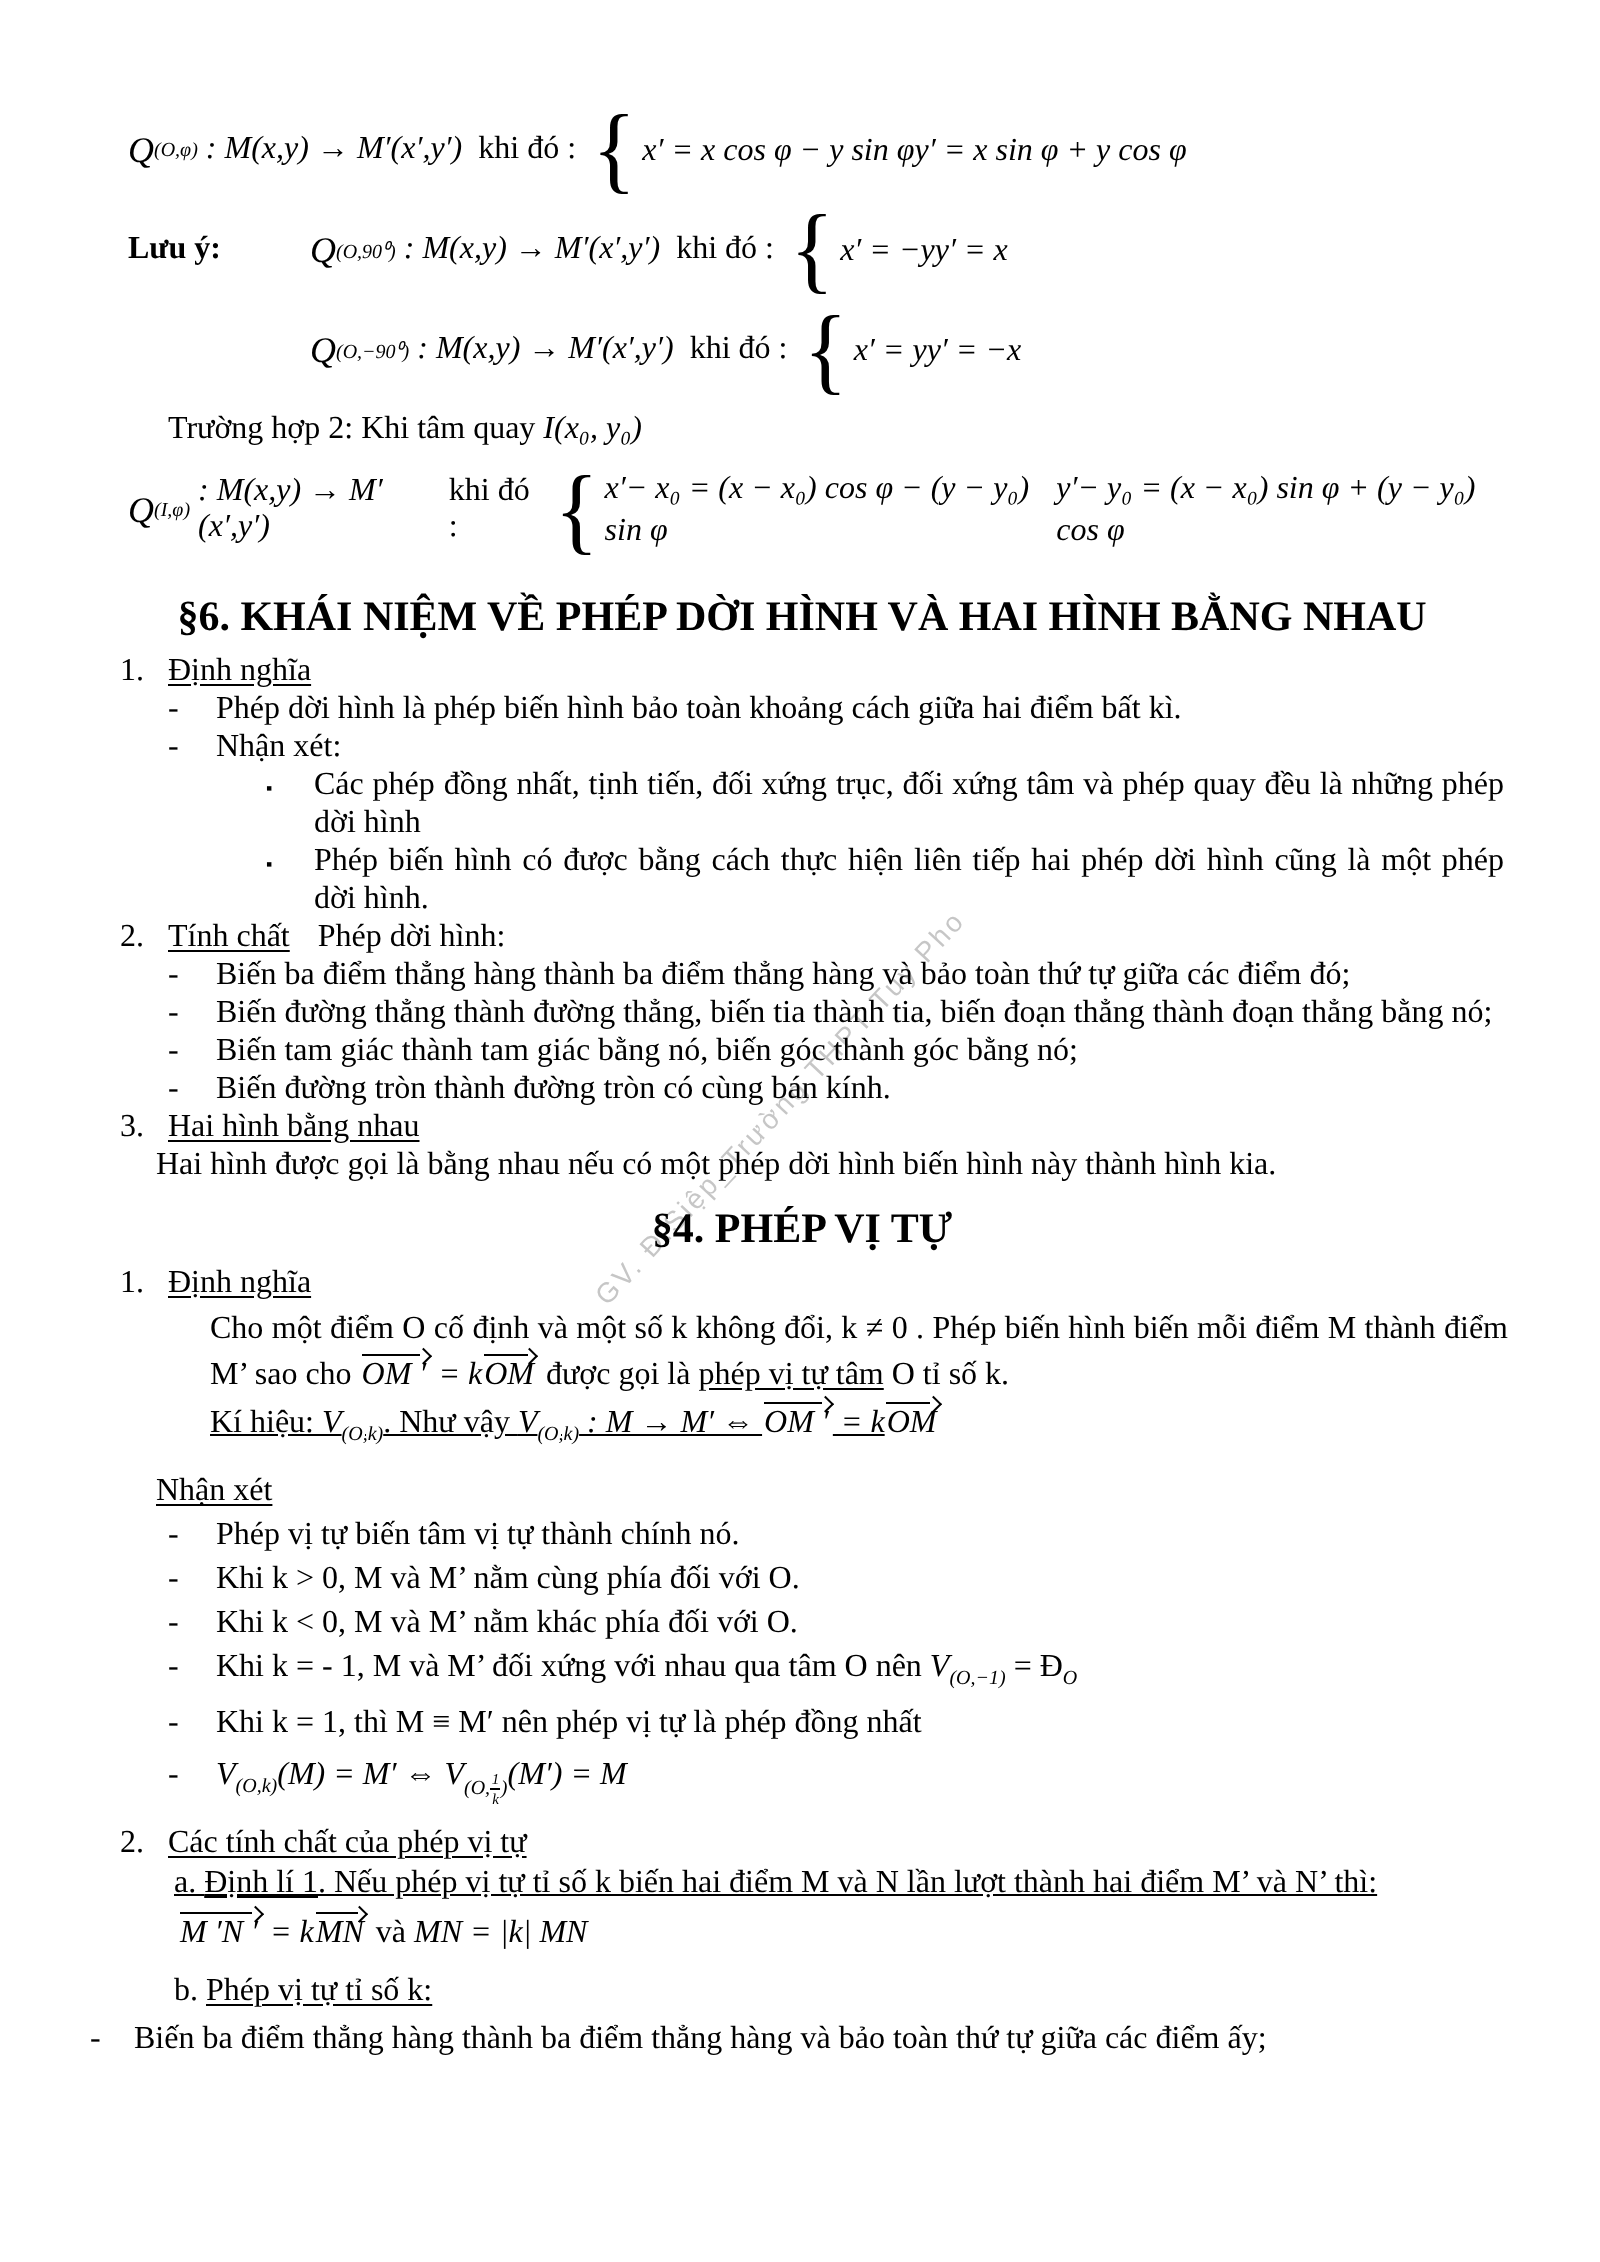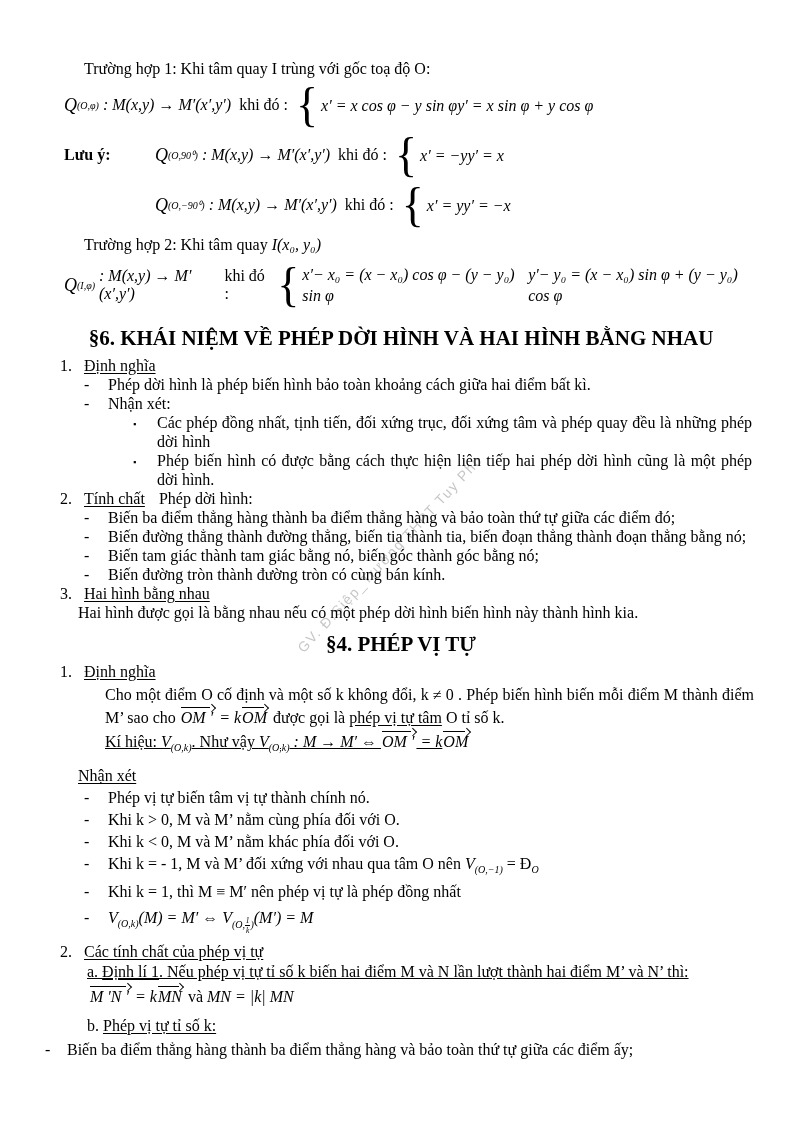--- a/index.html
+++ b/index.html
@@ -59,21 +59,20 @@
   .f4{min-height:58px;}
 </style>
 </head>
 <body>
 
 <div class="watermark">GV. Đ.Siệp_Trường THPT Tuy Pho</div>
 
 <div class="page">
 
 
-  <div class="line ind-a mt8">Trường hợp 1: Khi tâm quay I trùng với gốc toạ độ O:</div>
 
   <div class="fline short">
     <span class="fQ">Q</span>
       <sub>(O,φ)</sub>
     <span class="fmap">: M(x,y) → M′(x′,y′)</span>
     <span class="fkhi">khi đó :</span>
     <span class="sys">
       <span class="brace">{</span>
       <span class="rows">
         <span class="row">x′ = x cos φ − y sin φ</span>

